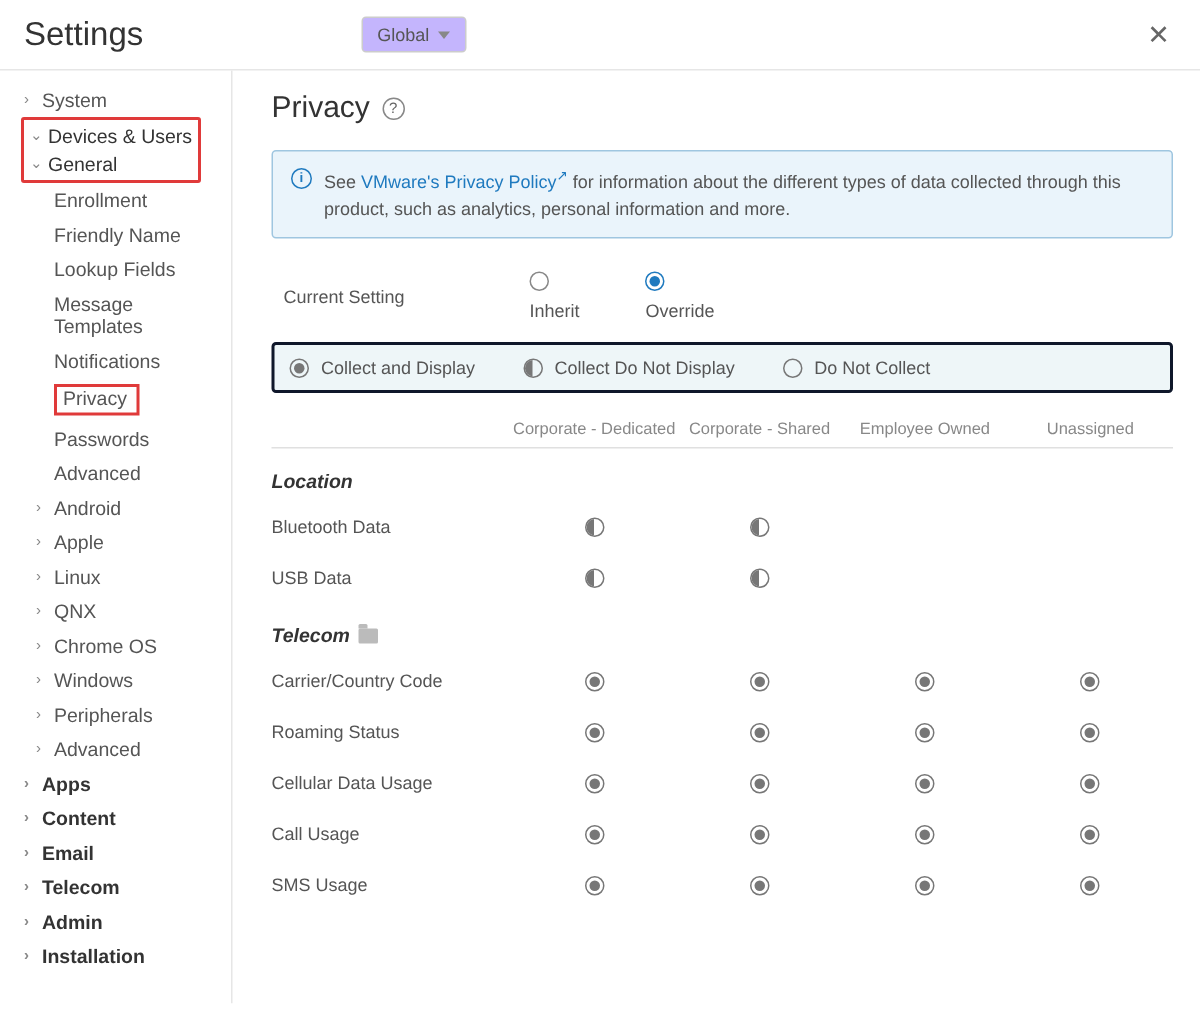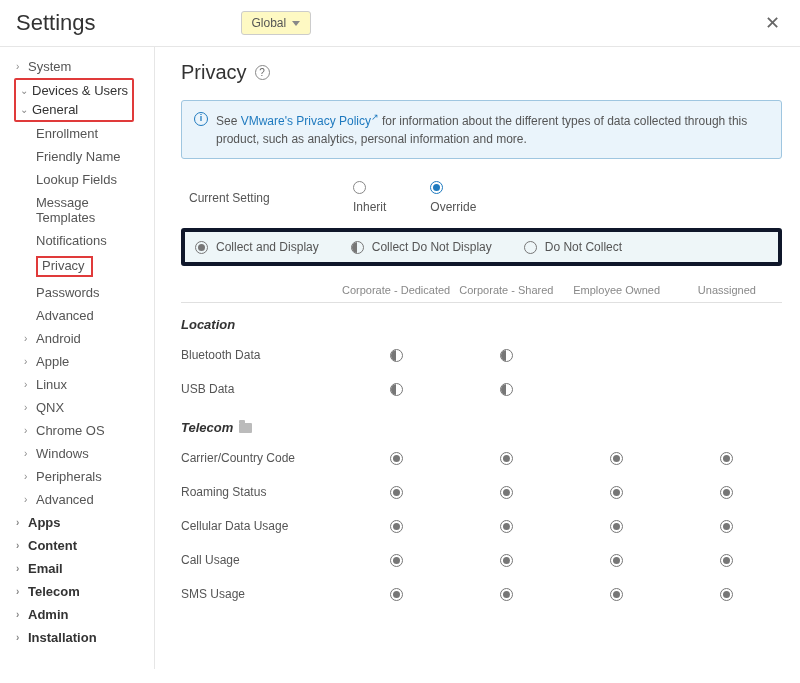--- a/index.html
+++ b/index.html
@@ -1,20 +1,20 @@
 <!DOCTYPE html>
 <html><head>
 <meta charset="utf-8">
 <style>
   * { box-sizing: border-box; }
   html, body { margin:0; padding:0; font-family: -apple-system, "Segoe UI", Arial, sans-serif; font-size:13px; color:#555; background:#fff; width:800px; }
   .topbar { display:flex; align-items:center; padding:8px 16px; border-bottom:1px solid #e6e6e6; }
   .topbar h1 { font-size:22px; font-weight:400; color:#333; margin:0; flex:0 0 auto; }
   .topbar .spacer1 { width:145px; }
-  .scope { border:1px solid #ccc; border-radius:3px; padding:4px 10px; font-size:12px; color:#555; display:flex; align-items:center; gap:6px; background:#fef9c3; cursor:pointer;}
+  .scope { border:1px solid #ccc; border-radius:3px; padding:4px 10px; font-size:12px; color:#555; display:flex; align-items:center; gap:6px; background:#c4b5fd; cursor:pointer;}
   .scope .chev { width:0;height:0;border-left:4px solid transparent;border-right:4px solid transparent;border-top:5px solid #888;}
   .topbar .grow { flex:1; }
   .close { font-size:18px; color:#666; cursor:pointer; padding:4px;}
   .layout { display:flex; }
   .sidebar { width:155px; border-right:1px solid #e6e6e6; padding:8px 4px 20px 14px; font-size:13px; }
   .nav-item { display:flex; align-items:center; gap:4px; padding:4px 2px; color:#555; cursor:pointer; position:relative;}
   .nav-item.bold { font-weight:600; color:#333; }
   .nav-caret { width:8px; display:inline-block; color:#888; font-size:10px; line-height:1;}
   .sub1 { padding-left:10px; }
   .sub2 { padding-left:22px; }
@@ -27,21 +27,21 @@
   .info-box { border:1px solid #9fc6e0; background:#eaf4fb; border-radius:3px; padding:10px 12px; font-size:12px; color:#555; display:flex; gap:8px; line-height:1.5; margin-bottom:18px;}
   .info-box a { color:#1f7abf; text-decoration:none;}
   .info-box .ext { font-size:9px; vertical-align:super; }
   .info-ico { width:14px;height:14px;flex:0 0 auto;border:1.3px solid #1f7abf;border-radius:50%;color:#1f7abf;font-size:9px;display:flex;align-items:center;justify-content:center;font-weight:700;margin-top:1px;}
   .setting-row { display:flex; align-items:center; gap:44px; padding:4px 8px; font-size:12px; color:#555; margin-bottom:10px;}
   .setting-row .lbl { width:120px; }
   .radio { display:flex; gap:6px; cursor:pointer;flex-direction:column;}
   .radio-o { width:13px;height:13px;border:1.5px solid #888;border-radius:50%; position:relative; flex:0 0 auto;}
   .radio-o.sel { border-color:#1f7abf; }
   .radio-o.sel::after { content:""; position:absolute; inset:2px; background:#1f7abf; border-radius:50%; }
-  .legend { border:4px solid #0f172a; background:#eef6f8; border-radius:3px; padding:8px 10px; display:flex; gap:32px; font-size:12px; color:#555; margin-bottom:12px;}
+  .legend { border:2px solid #0f172a; background:#eef6f8; border-radius:3px; padding:8px 10px; display:flex; gap:32px; font-size:12px; color:#555; margin-bottom:12px;}
   .legend .item { display:flex; align-items:center; gap:8px;}
   .ind { width:13px;height:13px;border:1.5px solid #777;border-radius:50%; position:relative; flex:0 0 auto;}
   .ind.full::after { content:"";position:absolute;inset:2px;background:#777;border-radius:50%; }
   .ind.half { overflow:hidden; }
   .ind.half::after { content:"";position:absolute;left:0;top:0;bottom:0;width:50%;background:#777; }
   .ind.empty {}
   .grid { width:100%; font-size:12px; color:#555; }
   .grid-head { display:grid; grid-template-columns: 160px repeat(4, 1fr); border-bottom:1px solid #e0e0e0; padding:6px 0; color:#888; font-size:11px;}
   .grid-head > div:first-child {}
   .grid-head > div { text-align:center; }

